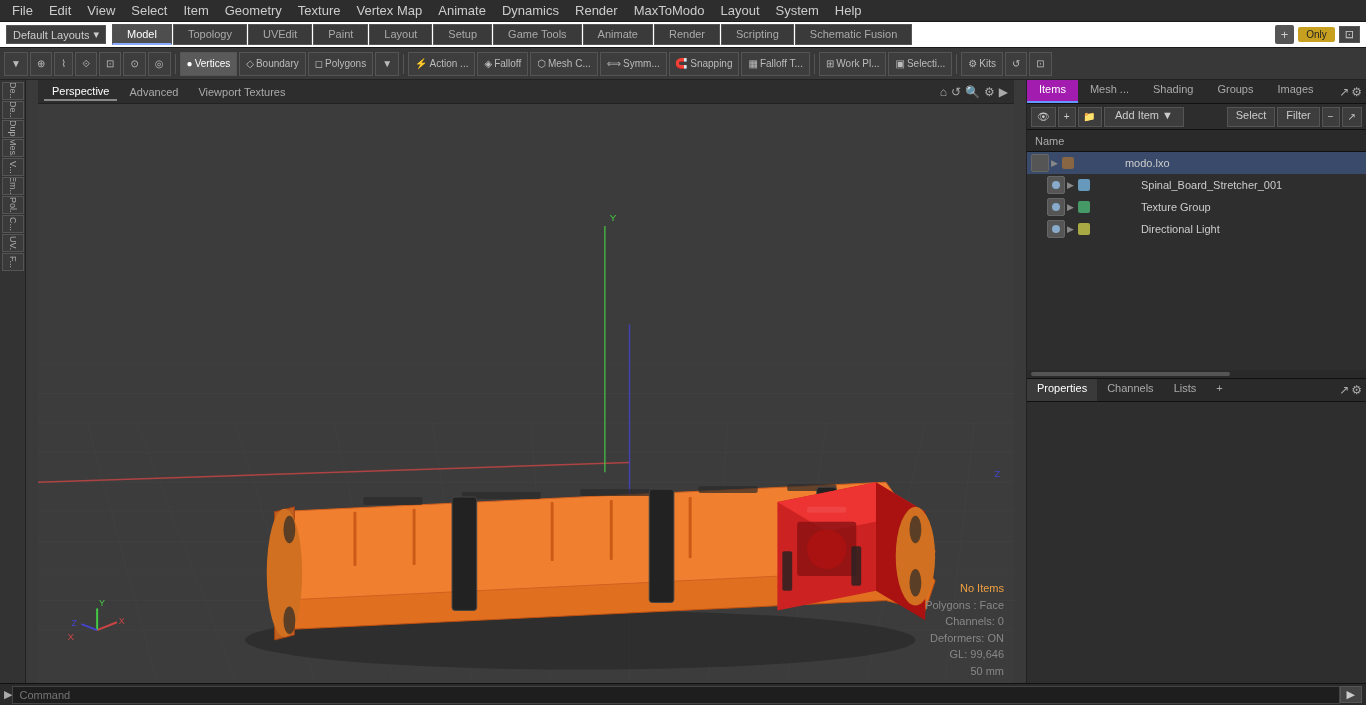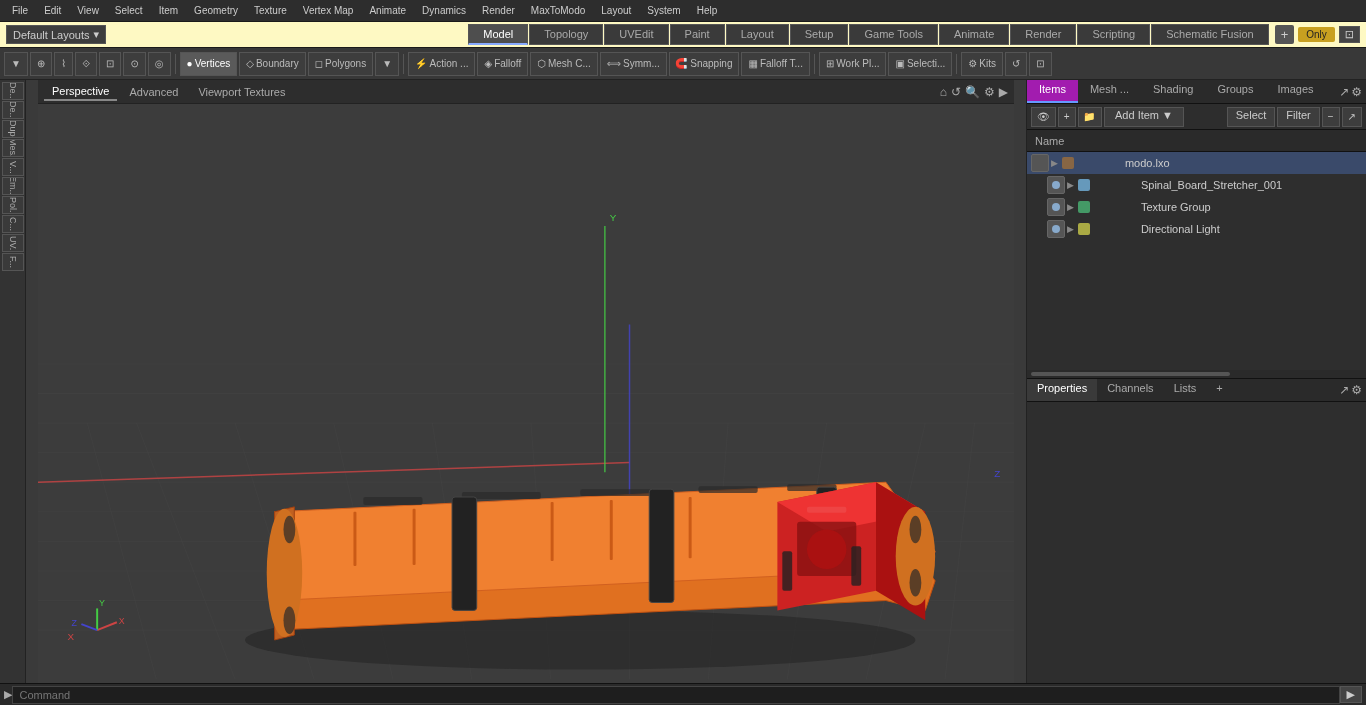--- a/index.html
+++ b/index.html
@@ -1,26 +1,26 @@
 <!DOCTYPE html>
 <html><head>
   <meta charset="utf-8">
   <style>
     * { box-sizing: border-box; margin: 0; padding: 0; }
     body { font-family: 'Segoe UI', Arial, sans-serif; font-size: 11px; background: #3a3a3a; color: #ccc; overflow: hidden; width: 1366px; height: 705px; }
 
     
     #menubar { display: flex; align-items: center; background: #2d2d2d; height: 22px; padding: 0 4px; border-bottom: 1px solid #1a1a1a; }
-    .menu-item { padding: 2px 8px; color: #ccc; cursor: pointer; font-size: 10px; }
-
-    
-    #layoutbar { display: flex; align-items: center; background: #fef9c3; height: 26px; border-bottom: 1px solid #1a1a1a; }
+    .menu-item { padding: 2px 8px; color: #ccc; cursor: pointer; font-size: 13px; }
+
+    
+    #layoutbar { display: flex; align-items: center; background: #ffffff; height: 26px; border-bottom: 1px solid #1a1a1a; }
     .layout-left { display: flex; align-items: center; padding: 0 6px; }
     .layout-dropdown { background: #3d3d3d; border: 1px solid #555; color: #ccc; padding: 2px 6px; font-size: 11px; cursor: pointer; display: flex; align-items: center; gap: 4px; }
-    .layout-tabs { display: flex; flex: 1; justify-content: flex-end; gap: 1px; }
+    .layout-tabs { display: flex; flex: 1; justify-content: flex-start; gap: 1px; }
     .layout-tab { padding: 3px 14px; background: #3a3a3a; color: #aaa; cursor: pointer; font-size: 11px; border: 1px solid #555; }
     .layout-tab.active { background: #4e4e4e; color: #fff; border-bottom: 2px solid #88aaff; }
     .layout-right { display: flex; align-items: center; gap: 4px; padding: 0 6px; }
     .star-btn { background: #c8a020; color: #222; padding: 2px 8px; font-size: 10px; cursor: pointer; border-radius: 2px; }
     .plus-btn { background: #555; color: #ccc; padding: 2px 6px; font-size: 13px; cursor: pointer; border-radius: 2px; }
     .icon-btn { background: #444; border: 1px solid #555; color: #ccc; padding: 1px 5px; cursor: pointer; font-size: 11px; }
 
     
     #toolbar { display: flex; align-items: center; background: #383838; height: 32px; border-bottom: 1px solid #222; padding: 0 4px; gap: 2px; overflow: hidden; }
     .tool-btn { background: #3d3d3d; border: 1px solid #555; color: #bbb; padding: 2px 6px; cursor: pointer; font-size: 10px; height: 24px; display: flex; align-items: center; gap: 2px; white-space: nowrap; }
@@ -311,20 +311,28 @@
         <g transform="translate(60, 530)">
           <line x1="0" y1="0" x2="20" y2="-8" stroke="#cc4444" stroke-width="2"></line>
           <line x1="0" y1="0" x2="0" y2="-22" stroke="#44cc44" stroke-width="2"></line>
           <line x1="0" y1="0" x2="-16" y2="-6" stroke="#4444cc" stroke-width="2"></line>
           <text x="22" y="-6" fill="#cc4444" font-size="9">X</text>
           <text x="2" y="-24" fill="#44cc44" font-size="9">Y</text>
           <text x="-26" y="-4" fill="#4444cc" font-size="9">Z</text>
         </g>
       </svg>
 
+      <div id="viewport-status">
+        <div class="status-line status-highlight">No Items</div>
+        <div class="status-line">Polygons : Face</div>
+        <div class="status-line">Channels: 0</div>
+        <div class="status-line">Deformers: ON</div>
+        <div class="status-line">GL: 99,646</div>
+        <div class="status-line">50 mm</div>
+      </div>
     </div>
   </div>
 
   <div id="right-panel">
 
     <div id="panel-tabs">
       <div class="panel-tab active">Items</div>
       <div class="panel-tab">Mesh ...</div>
       <div class="panel-tab">Shading</div>
       <div class="panel-tab">Groups</div>

